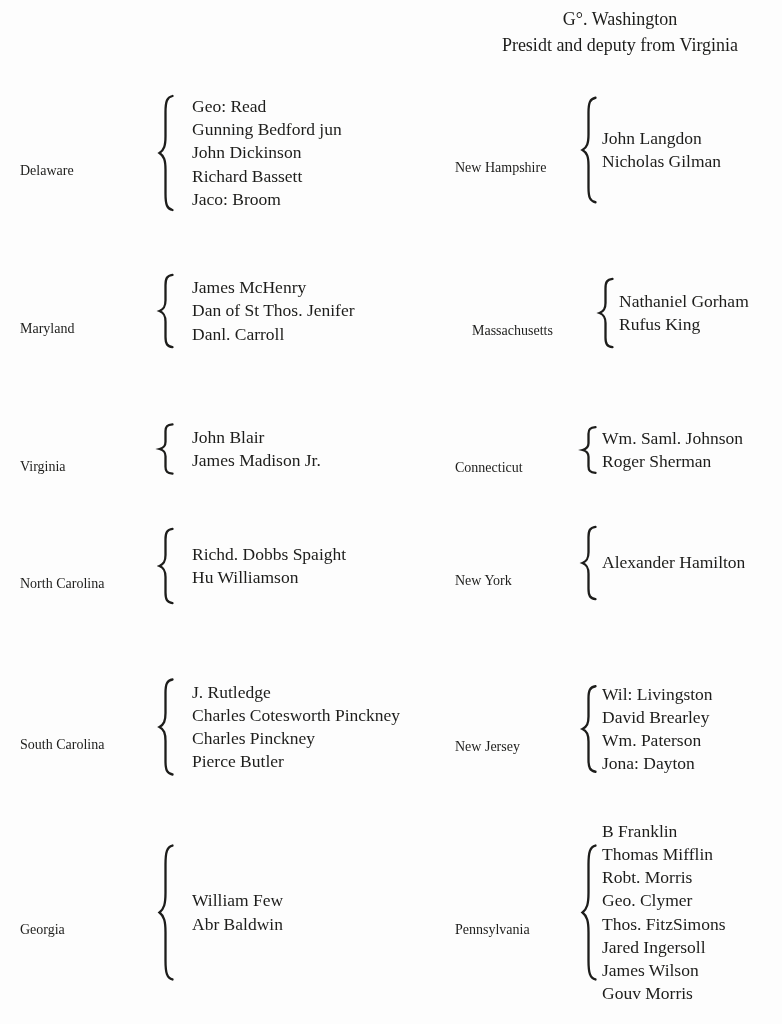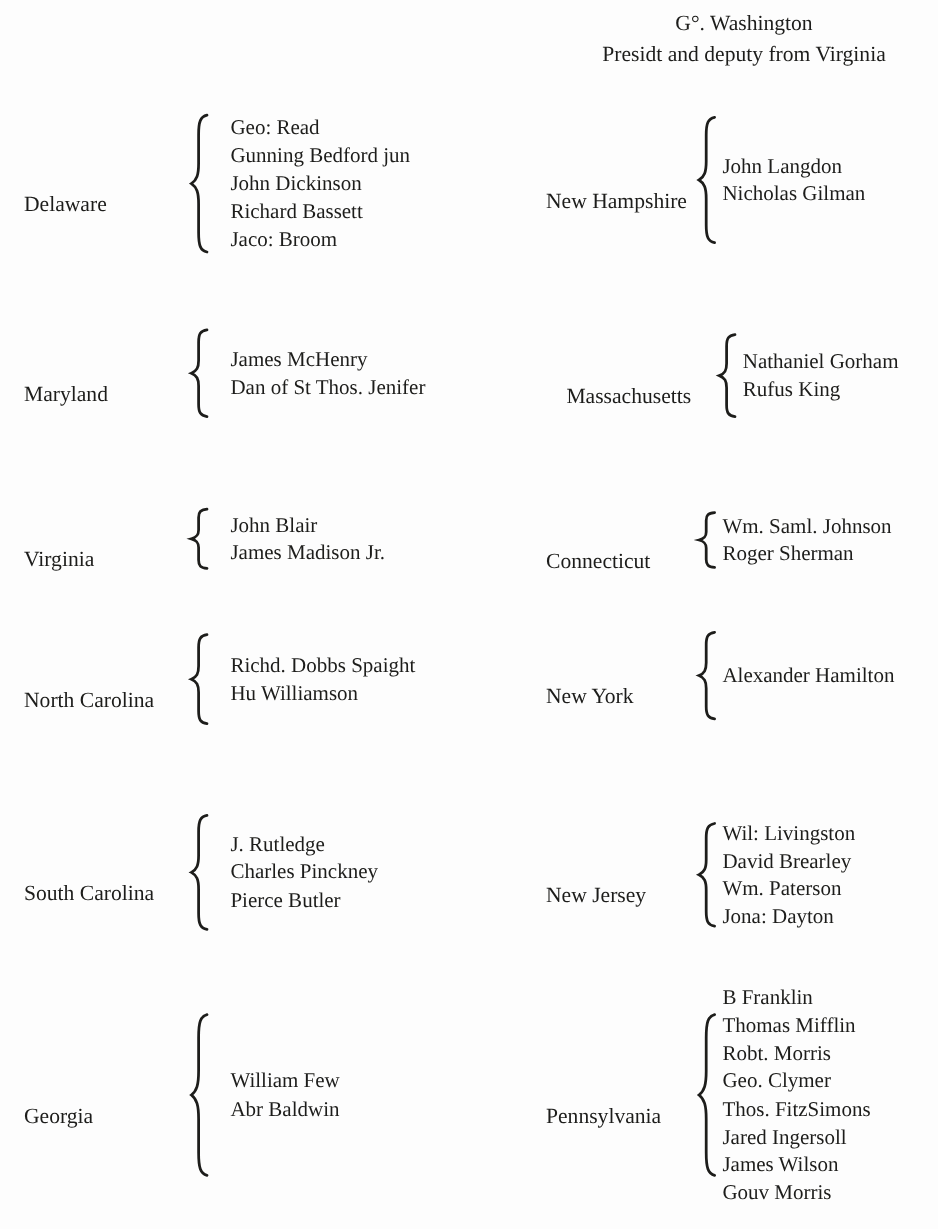--- a/index.html
+++ b/index.html
@@ -20,21 +20,21 @@
     text-align: center;
     font-size: 18px;
     line-height: 26px;
   }
   .group {
     position: absolute;
     display: flex;
     align-items: center;
   }
   .state-label {
-    font-size: 18px;
+    font-size: 14px;
     white-space: nowrap;
     flex: 0 0 auto;
     margin-top: 35px;
   }
   .group.left  .state-label { width: 136px; }
   .group.right .state-label { width: 124px; }
   .brace {
     width: 20px;
     align-self: stretch;
     flex: 0 0 auto;
@@ -83,20 +83,21 @@
 </div>
 
 <div class="group left" style="left:20px; top:273px; height:76px;">
   <div class="state-label">Maryland</div>
   <svg class="brace" viewBox="0 0 20 100" preserveAspectRatio="none">
       <path d="M 16.5 2.5 C 11 3.5, 9.5 7, 9.5 16 L 9.5 36 C 9.5 44, 8 47.5, 3.5 50 C 8 52.5, 9.5 56, 9.5 64 L 9.5 84 C 9.5 93, 11 96.5, 16.5 97.5"></path>
     </svg>
   <div class="names">
       <div class="name">James McHenry</div>
       <div class="name">Dan of St Thos. Jenifer</div>
+      <div class="name">Danl. Carroll</div>
     </div>
 </div>
 
 <div class="group left" style="left:20px; top:423px; height:52px;">
   <div class="state-label">Virginia</div>
   <svg class="brace" viewBox="0 0 20 100" preserveAspectRatio="none">
       <path d="M 16.5 2.5 C 11 3.5, 9.5 7, 9.5 16 L 9.5 36 C 9.5 44, 8 47.5, 3.5 50 C 8 52.5, 9.5 56, 9.5 64 L 9.5 84 C 9.5 93, 11 96.5, 16.5 97.5"></path>
     </svg>
   <div class="names">
       <div class="name">John Blair</div>
@@ -115,20 +116,21 @@
     </div>
 </div>
 
 <div class="group left" style="left:20px; top:677px; height:100px;">
   <div class="state-label">South Carolina</div>
   <svg class="brace" viewBox="0 0 20 100" preserveAspectRatio="none">
       <path d="M 16.5 2.5 C 11 3.5, 9.5 7, 9.5 16 L 9.5 36 C 9.5 44, 8 47.5, 3.5 50 C 8 52.5, 9.5 56, 9.5 64 L 9.5 84 C 9.5 93, 11 96.5, 16.5 97.5"></path>
     </svg>
   <div class="names">
       <div class="name">J. Rutledge</div>
+      <div class="name">Charles Cotesworth Pinckney</div>
       <div class="name">Charles Pinckney</div>
       <div class="name">Pierce Butler</div>
     </div>
 </div>
 
 <div class="group left" style="left:20px; top:842px; height:141px;">
   <div class="state-label">Georgia</div>
   <svg class="brace" viewBox="0 0 20 100" preserveAspectRatio="none">
       <path d="M 16.5 2.5 C 11 3.5, 9.5 7, 9.5 16 L 9.5 36 C 9.5 44, 8 47.5, 3.5 50 C 8 52.5, 9.5 56, 9.5 64 L 9.5 84 C 9.5 93, 11 96.5, 16.5 97.5"></path>
     </svg>

